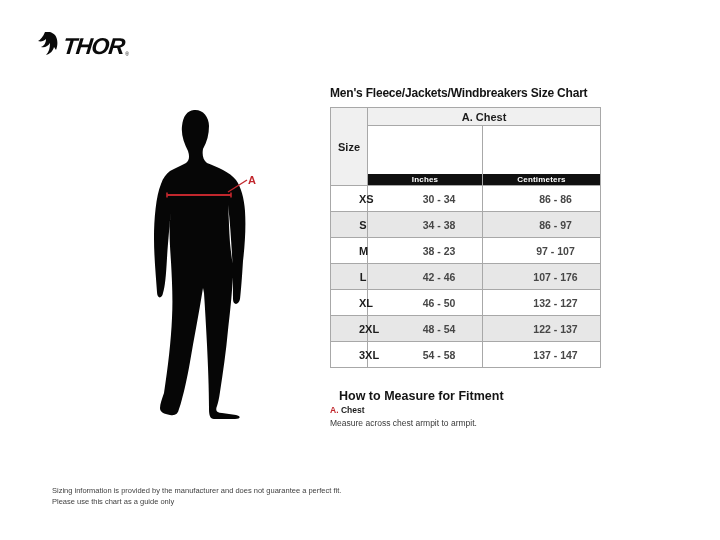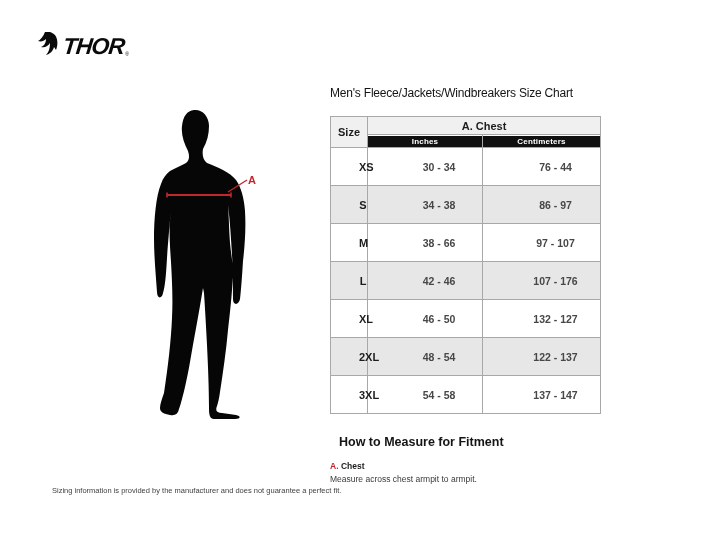--- a/index.html
+++ b/index.html
@@ -20,38 +20,38 @@
     letter-spacing:-1px; color:#0a0a0a;
     transform:skewX(-6deg); display:inline-block;
   }
   .logo-reg { font-size:5px; color:#0a0a0a; align-self:flex-end; margin:0 0 3px 1px; }
 
   
   .figure-svg { position:absolute; left:0; top:0; width:720px; height:540px; pointer-events:none; }
 
   
   .right-col { position:absolute; left:330px; top:86px; width:278px; }
-  .chart-title { font-size:12px; font-weight:normal; color:#141414; letter-spacing:-0.2px; margin-bottom:16px; }
+  .chart-title { font-size:12px; font-weight:bold; color:#141414; letter-spacing:-0.2px; margin-bottom:7px; }
 
   table.size-table { border-collapse:collapse; width:270px; table-layout:fixed; }
   .size-table th, .size-table td {
     border:1px solid #a8a8a8; text-align:center; vertical-align:middle; padding:0;
   }
   .size-h  { background:#f0f0f0; font-size:11px; font-weight:bold; color:#1c1c1c; }
   .group-h { background:#f0f0f0; font-size:11px; font-weight:bold; color:#1c1c1c; height:18px; }
   .sub-h   { background:#ffffff; padding:1px; height:13px; }
   .sub-h .bar {
     background:#101010; color:#ffffff; font-size:8px; font-weight:bold;
-    line-height:11px; height:11px; letter-spacing:0.2px;
+    line-height:11px; height:11px; letter-spacing:0.2px;margin-top:48px;
   }
-  .size-table td { height:38px; font-size:10.5px; font-weight:bold; color:#474747; background:#ffffff;padding-left:28px; }
+  .size-table td { height:26px; font-size:10.5px; font-weight:bold; color:#474747; background:#ffffff;padding-left:28px; }
   .size-table td.size-cell { font-size:11px; color:#1d1d1d; }
   .size-table tr.alt td { background:#e7e7e7; }
 
-  .measure-heading { font-size:12.5px; font-weight:bold; color:#141414; margin:21px 0 12px 0;padding-left:9px; }
+  .measure-heading { font-size:12.5px; font-weight:bold; color:#141414; margin:21px 0 2px 0;padding-left:9px; }
   .measure-label { font-size:8.5px; font-weight:bold; color:#1c1c1c; }
   .measure-label .red-key { color:#c1272d; }
   .measure-desc { font-size:8.5px; color:#3a3a3a; margin-top:3px; }
 
   
   .footer { position:absolute; left:52px; top:486px; font-size:7.5px; color:#3f3f3f; line-height:1.45; }
 </style>
 </head>
 <body>
 
@@ -109,30 +109,30 @@
           </th>
         <th class="sub-h">
             <div class="bar">Centimeters</div>
           </th>
       </tr>
     </thead>
     <tbody>
       <tr>
         <td class="size-cell">XS</td>
         <td>30 - 34</td>
-        <td>76 - 44</td>
+        <td>86 - 86</td>
       </tr>
       <tr class="alt">
         <td class="size-cell">S</td>
         <td>34 - 38</td>
         <td>86 - 97</td>
       </tr>
       <tr>
         <td class="size-cell">M</td>
-        <td>38 - 66</td>
+        <td>38 - 23</td>
         <td>97 - 107</td>
       </tr>
       <tr class="alt">
         <td class="size-cell">L</td>
         <td>42 - 46</td>
         <td>107 - 176</td>
       </tr>
       <tr>
         <td class="size-cell">XL</td>
         <td>46 - 50</td>
@@ -156,13 +156,14 @@
     <div class="measure-label">
       <span class="red-key">A.</span>
       <span>Chest</span>
     </div>
     <div class="measure-desc">Measure across chest armpit to armpit.</div>
   </div>
 </div>
 
 <div class="footer">
   <div>Sizing information is provided by the manufacturer and does not guarantee a perfect fit.</div>
+  <div>Please use this chart as a guide only</div>
 </div>
 
 </body></html>

